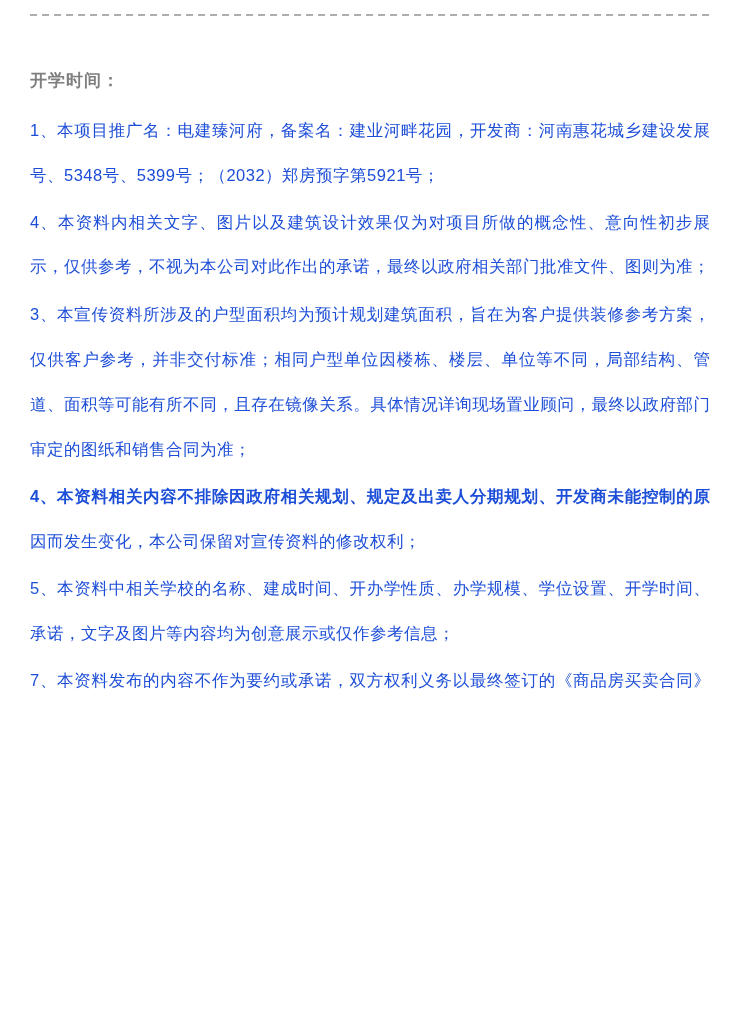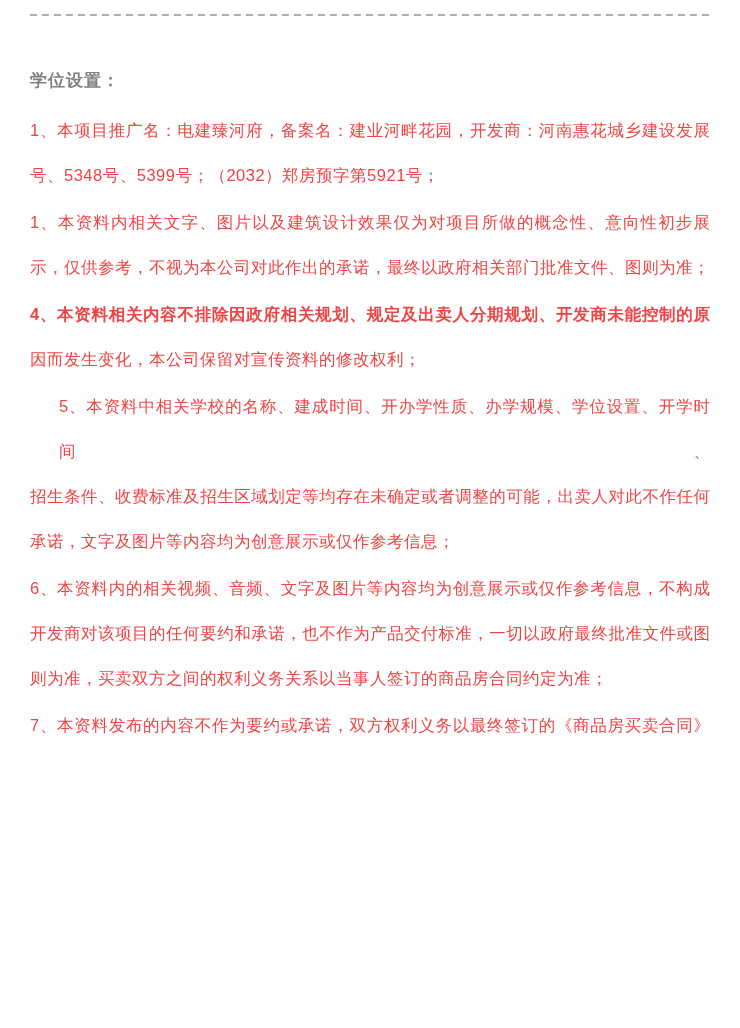--- a/index.html
+++ b/index.html
@@ -29,21 +29,21 @@
     margin: 52px 0 0 0;
     font-size: 17px;
     font-weight: bold;
     color: #7f7f7f;
     line-height: 26px;
     letter-spacing: 1px;
   }
   .content {
     margin-top: 14px;
     font-size: 16.5px;
-    color: #ef4444;
+    color: #1d4ed8;
   }
   .content p {
     margin: 0 0 2px 0;
   }
   .line {
     line-height: 45px;
     text-align: justify;
     text-align-last: justify;
   }
   .line.end {
@@ -52,50 +52,50 @@
     letter-spacing: 0.5px;
   }
 </style>
 </head>
 <body>
 
 <div class="page">
 
   <div class="divider"></div>
 
-  <h2 class="heading">学位设置：</h2>
+  <h2 class="heading">开学时间：</h2>
 
   <div class="content">
 
     <p>
       <span class="line" style="display: block;">1、本项目推广名：电建臻河府，备案名：建业河畔花园，开发商：河南惠花城乡建设发展</span>
       <span class="line end" style="display: block;">号、5348号、5399号；（2032）郑房预字第5921号；</span>
     </p>
 
     <p>
-      <span class="line" style="display: block;">1、本资料内相关文字、图片以及建筑设计效果仅为对项目所做的概念性、意向性初步展</span>
-      <span class="line end" style="display: block;">示，仅供参考，不视为本公司对此作出的承诺，最终以政府相关部门批准文件、图则为准；</span>
+      <span class="line" style="display: block;">4、本资料内相关文字、图片以及建筑设计效果仅为对项目所做的概念性、意向性初步展</span>
+      <span class="line end" style="display: block; font-family: Liberation Mono, monospace;">示，仅供参考，不视为本公司对此作出的承诺，最终以政府相关部门批准文件、图则为准；</span>
     </p>
 
+    <p>
+      <span class="line" style="display: block;">3、本宣传资料所涉及的户型面积均为预计规划建筑面积，旨在为客户提供装修参考方案，</span>
+      <span class="line" style="display: block;">仅供客户参考，并非交付标准；相同户型单位因楼栋、楼层、单位等不同，局部结构、管</span>
+      <span class="line" style="display: block;">道、面积等可能有所不同，且存在镜像关系。具体情况详询现场置业顾问，最终以政府部门</span>
+      <span class="line end" style="display: block;">审定的图纸和销售合同为准；</span>
+    </p>
 
     <p>
       <span class="line" style="display: block; font-weight: bold;">4、本资料相关内容不排除因政府相关规划、规定及出卖人分期规划、开发商未能控制的原</span>
       <span class="line end" style="display: block;">因而发生变化，本公司保留对宣传资料的修改权利；</span>
     </p>
 
     <p>
-      <span class="line" style="display: block; margin-left: 29px;">5、本资料中相关学校的名称、建成时间、开办学性质、办学规模、学位设置、开学时间、</span>
-      <span class="line" style="display: block;">招生条件、收费标准及招生区域划定等均存在未确定或者调整的可能，出卖人对此不作任何</span>
+      <span class="line" style="display: block;">5、本资料中相关学校的名称、建成时间、开办学性质、办学规模、学位设置、开学时间、</span>
       <span class="line end" style="display: block;">承诺，文字及图片等内容均为创意展示或仅作参考信息；</span>
     </p>
 
-    <p>
-      <span class="line" style="display: block;">6、本资料内的相关视频、音频、文字及图片等内容均为创意展示或仅作参考信息，不构成</span>
-      <span class="line" style="display: block;">开发商对该项目的任何要约和承诺，也不作为产品交付标准，一切以政府最终批准文件或图</span>
-      <span class="line end" style="display: block;">则为准，买卖双方之间的权利义务关系以当事人签订的商品房合同约定为准；</span>
-    </p>
 
     <p>
       <span class="line" style="display: block;">7、本资料发布的内容不作为要约或承诺，双方权利义务以最终签订的《商品房买卖合同》</span>
     </p>
 
   </div>
 </div>
 
 </body></html>

